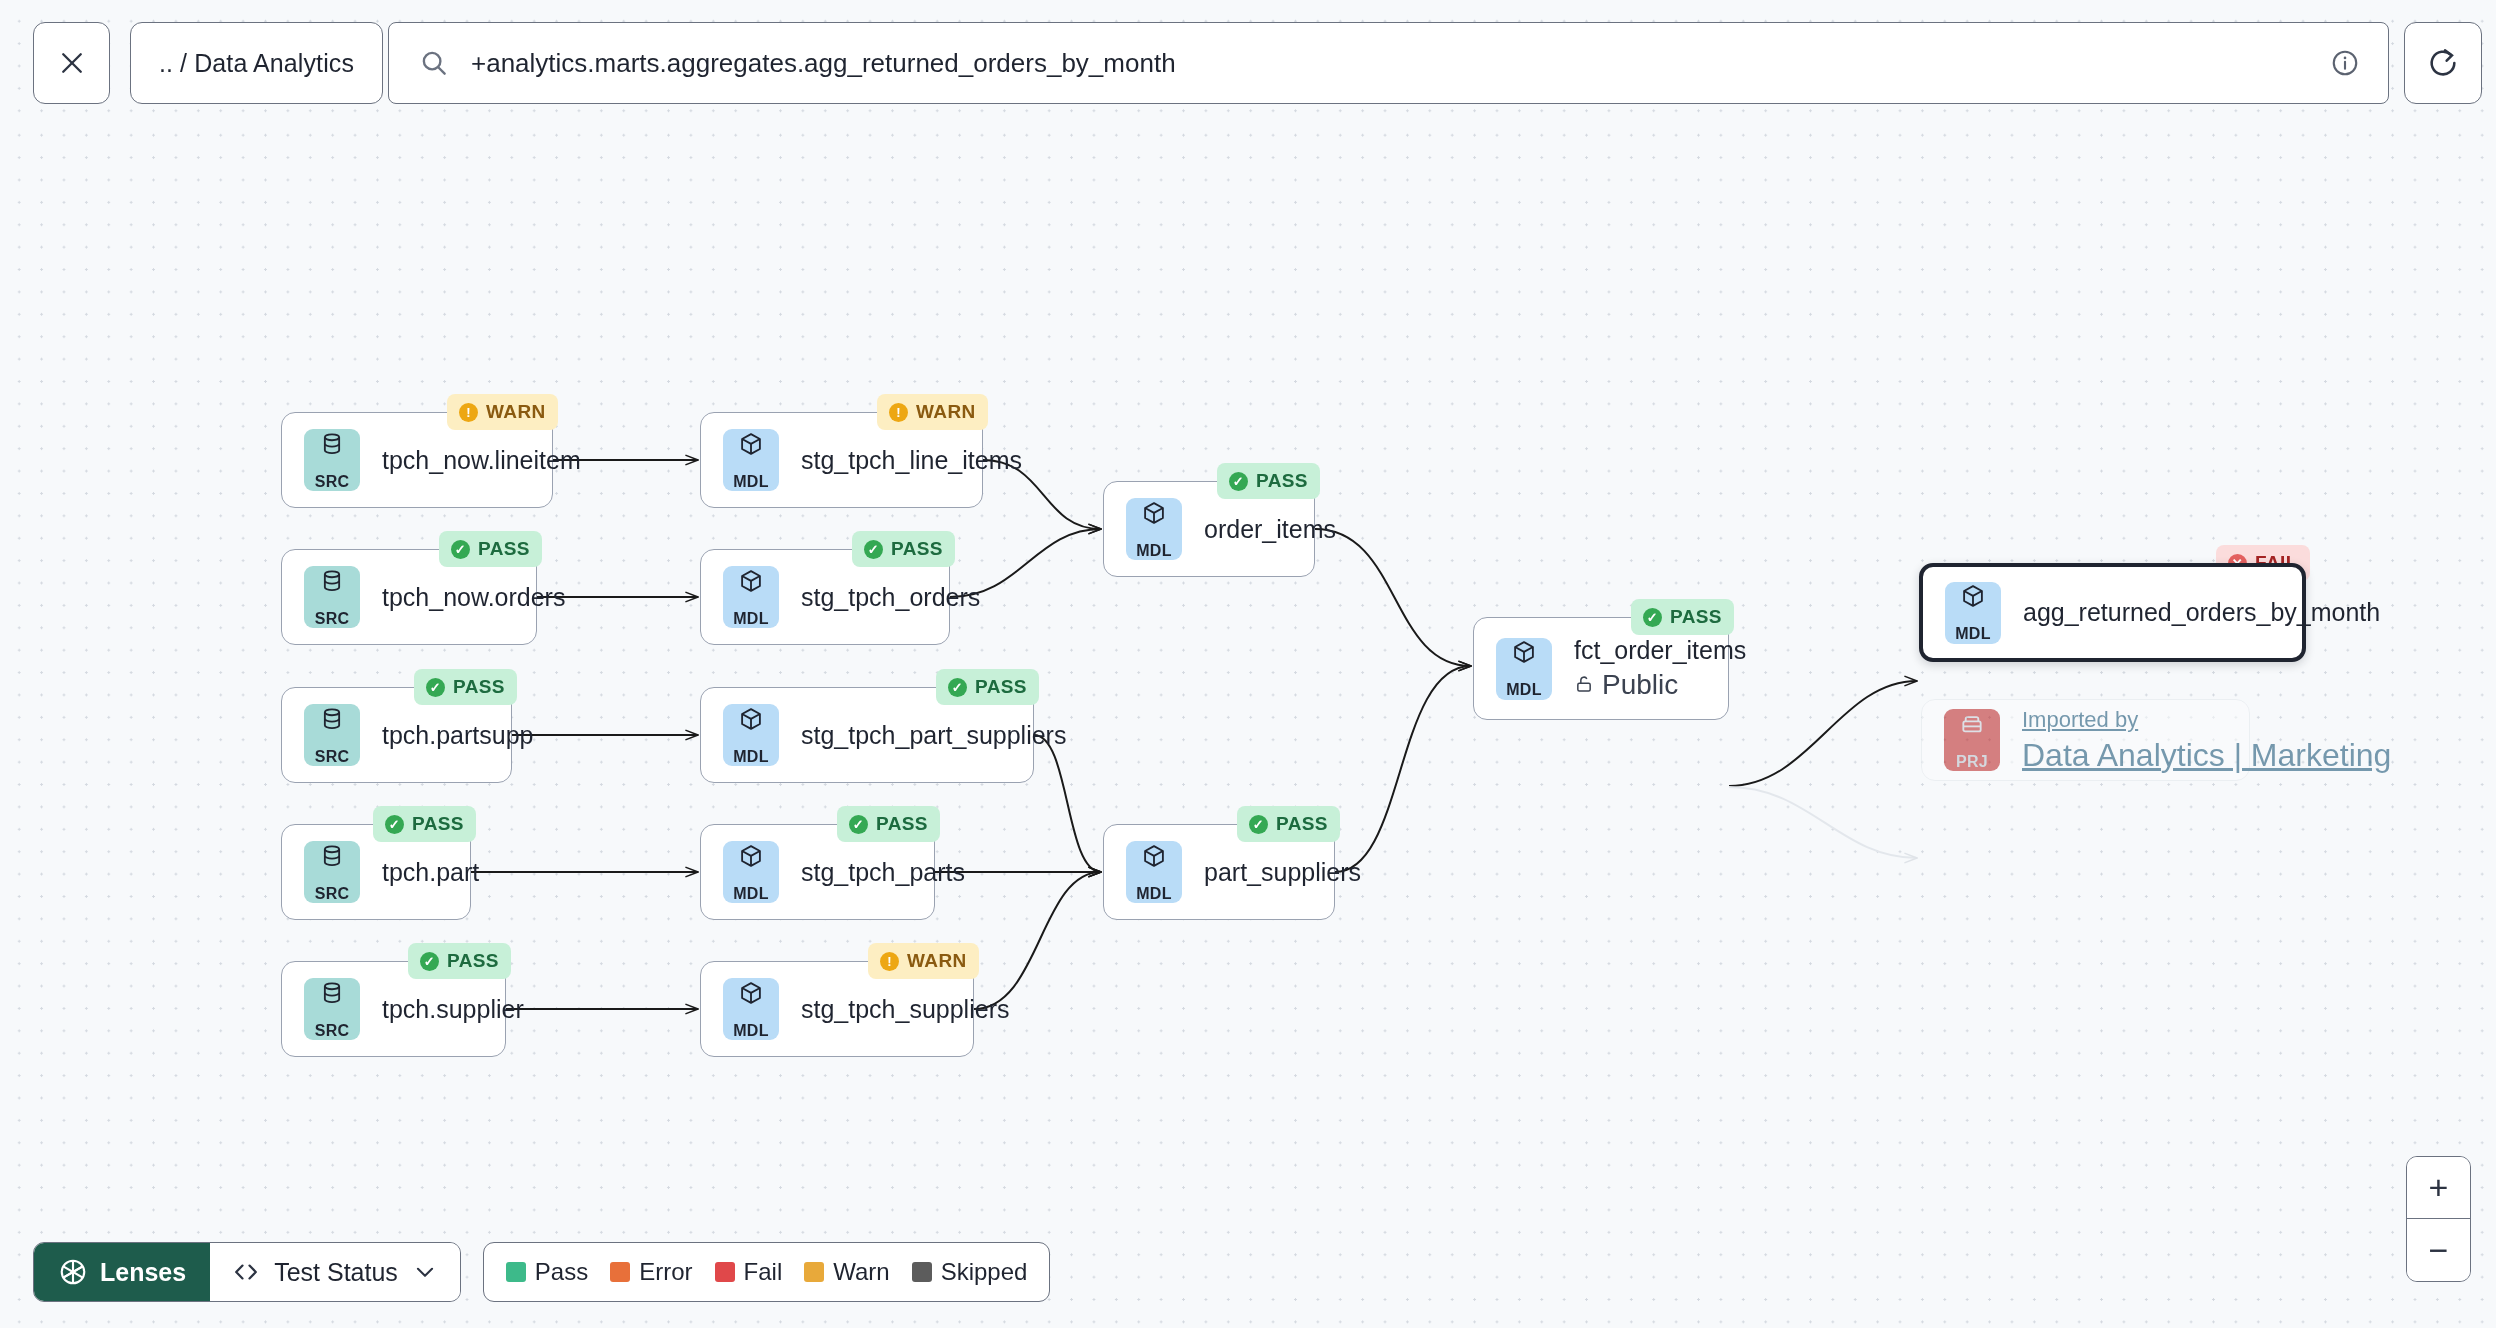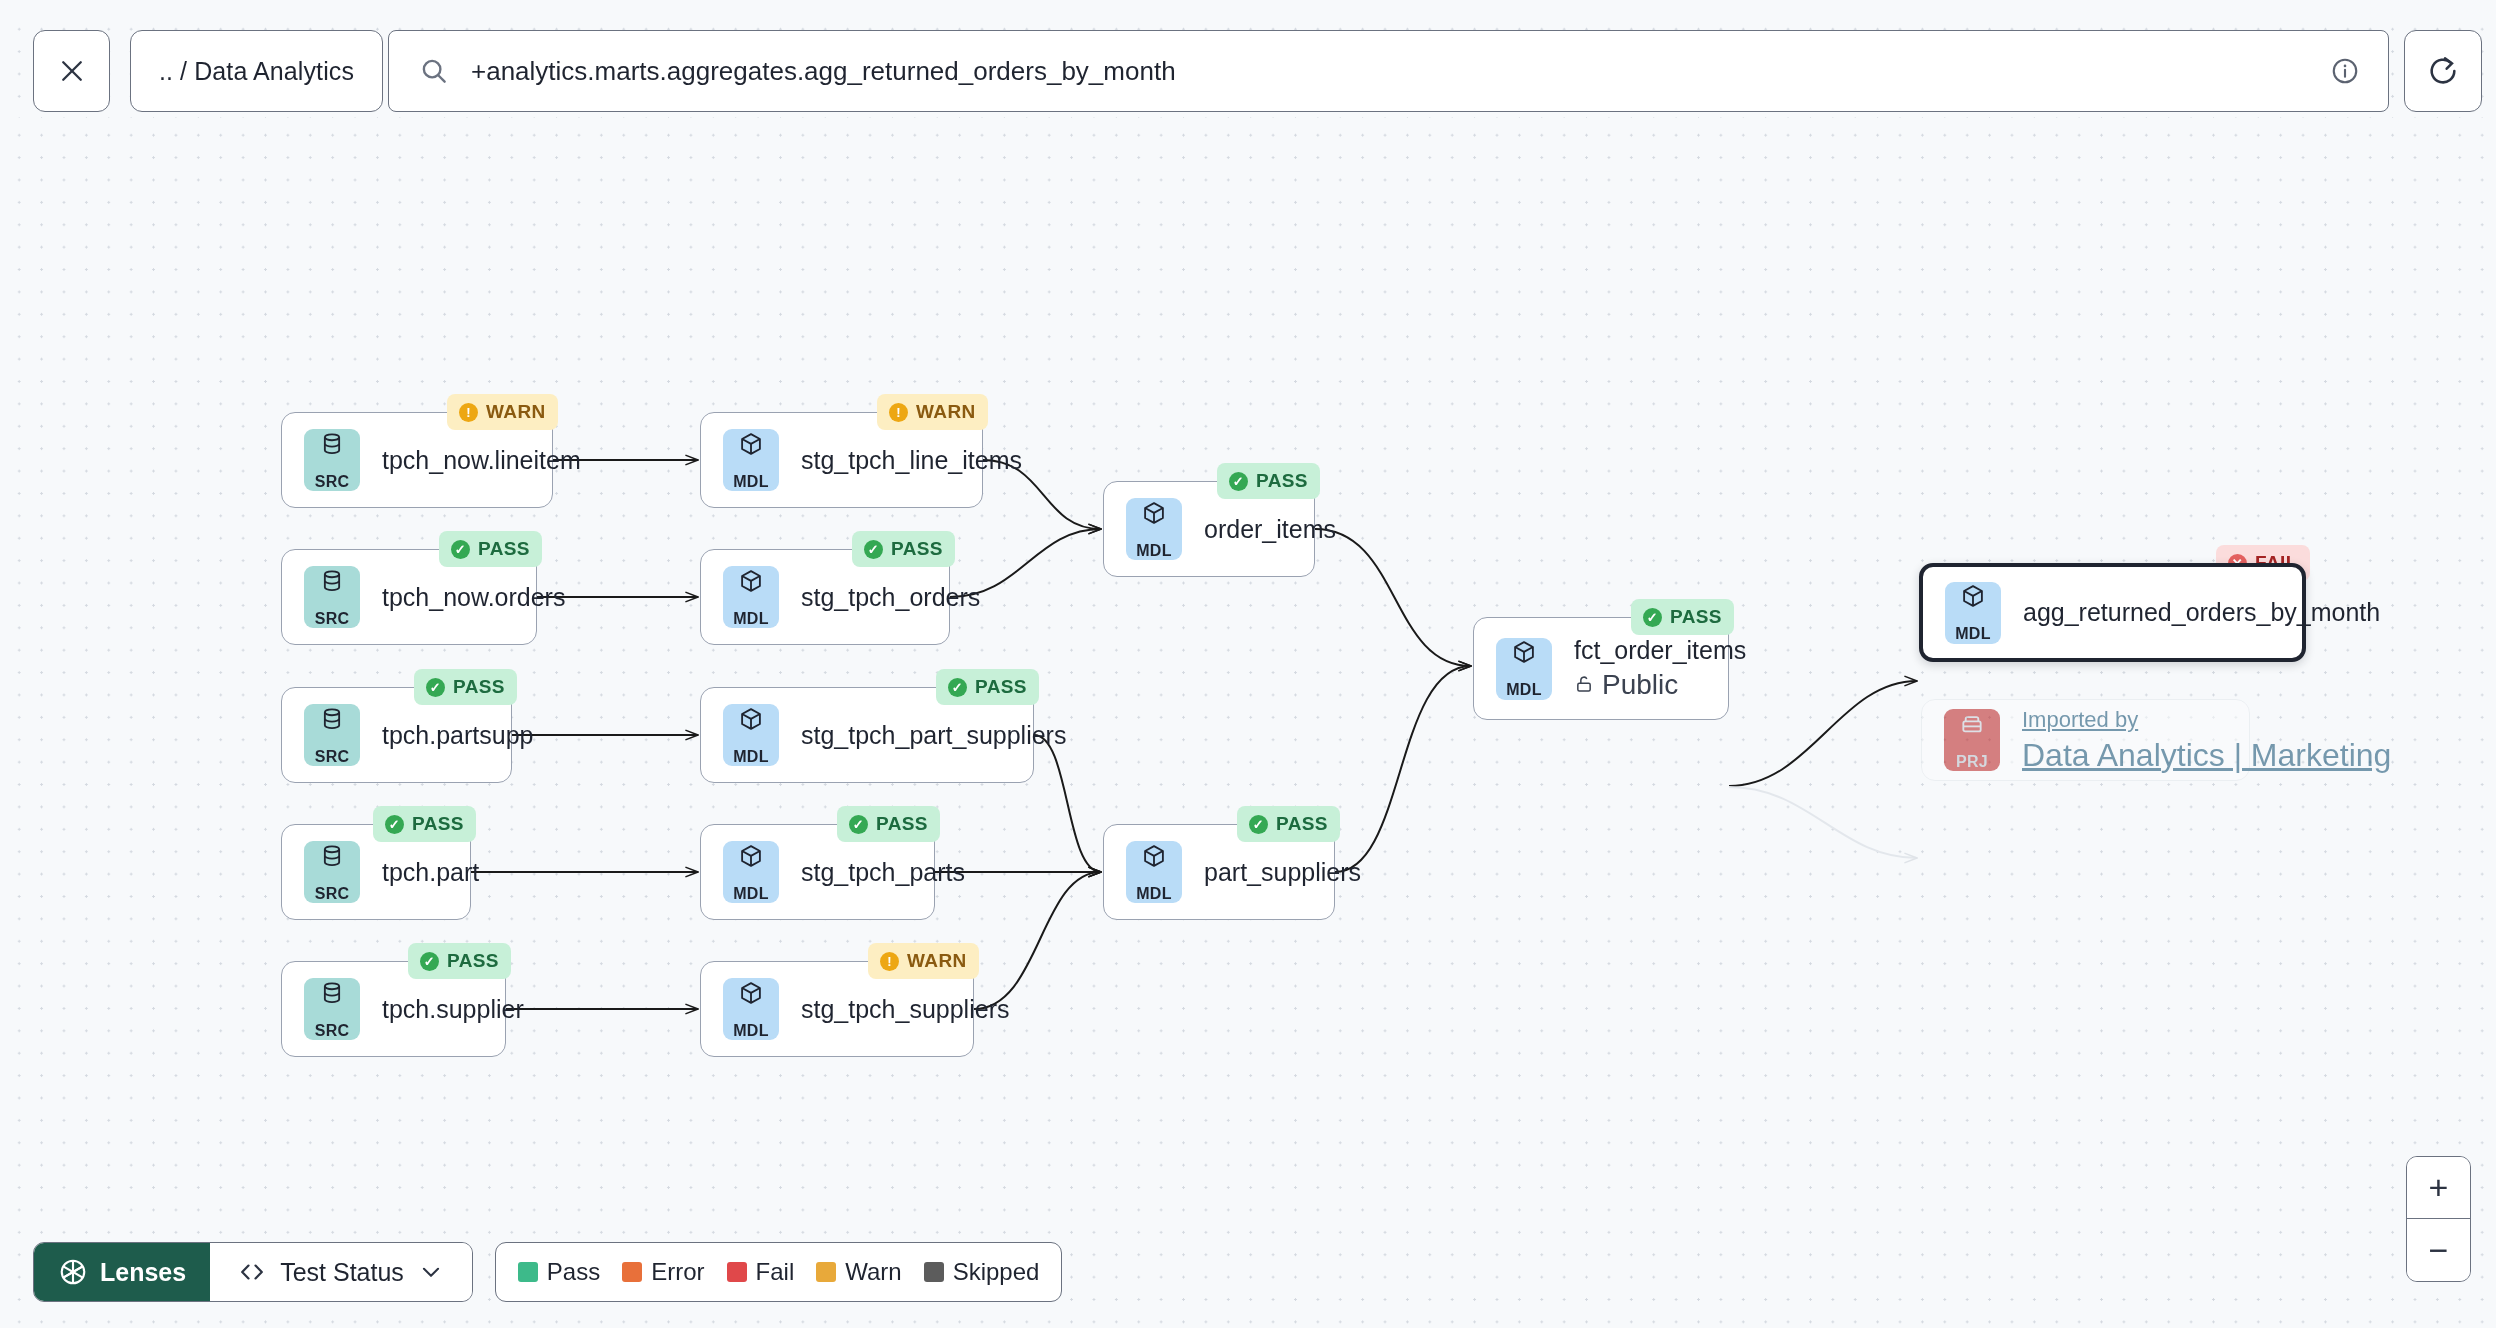--- a/index.html
+++ b/index.html
@@ -30,21 +30,21 @@
     background-color: #f7f9fb;
     background-image: radial-gradient(circle, #d4d9e0 1.2px, transparent 1.3px);
     background-size: 22.4px 22.4px;
     background-position: 8px 6px;
     overflow: hidden;
   }
 
   
   .topbar {
     position: absolute;
-    left: 0; top: 12px;
+    left: 0; top: 4px;
     width: 2496px;
     height: 118px;
     background: #f7f9fb;
     background-image: radial-gradient(circle, #d4d9e0 1.2px, transparent 1.3px);
     background-size: 22.4px 22.4px;
     background-position: 8px 6px;
   }
 
   .tb-btn {
     position: absolute;
@@ -183,21 +183,21 @@
     height: 60px;
   }
   #lenses-button {
     background: #1e5c4c; color: #fff;
     display: flex; align-items: center; gap: 12px;
     padding: 0 24px; font-size: 25px; font-weight: 700;
     cursor: pointer;
   }
   #test-status-button {
     display: flex; align-items: center; gap: 14px;
-    padding: 0 28px; font-size: 25px; color: #1f2430;
+    padding: 0 22px; font-size: 25px; color: #1f2430;
     background: #fff; cursor: pointer;
   }
 
   .legend {
     display: flex; align-items: center; gap: 22px;
     height: 60px; padding: 0 22px;
     background: #fff;
     border: 1.6px solid #6b7280;
     border-radius: 11px;
   }

